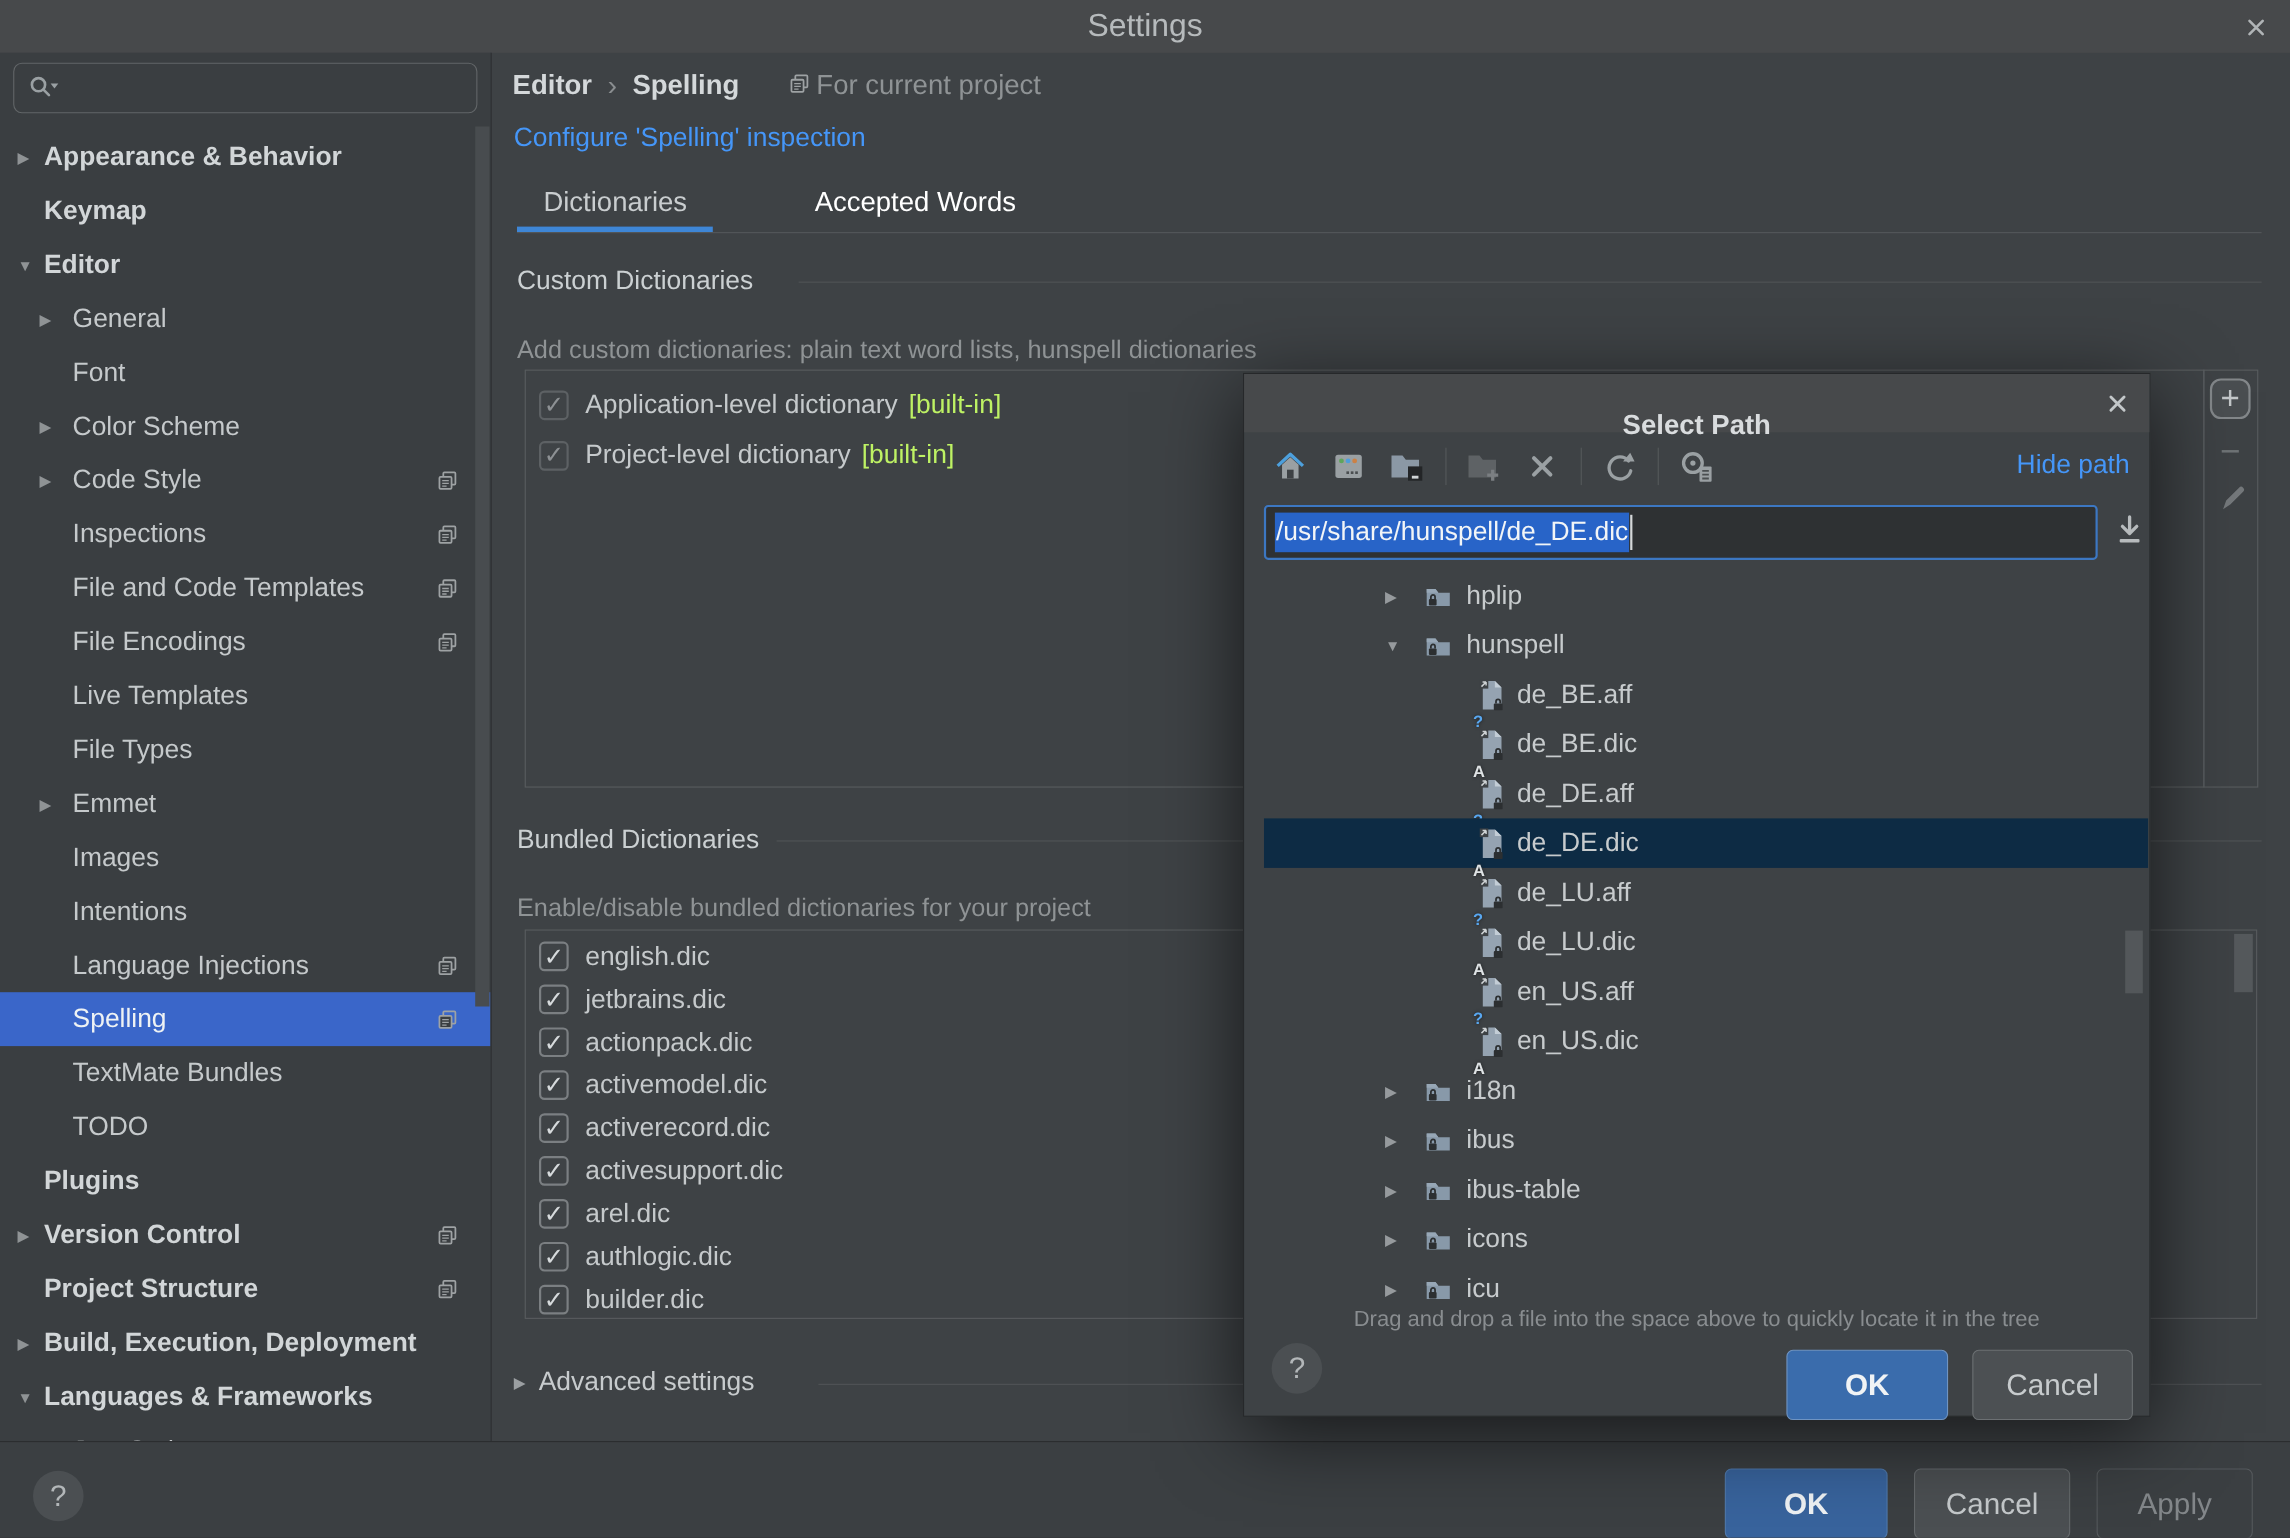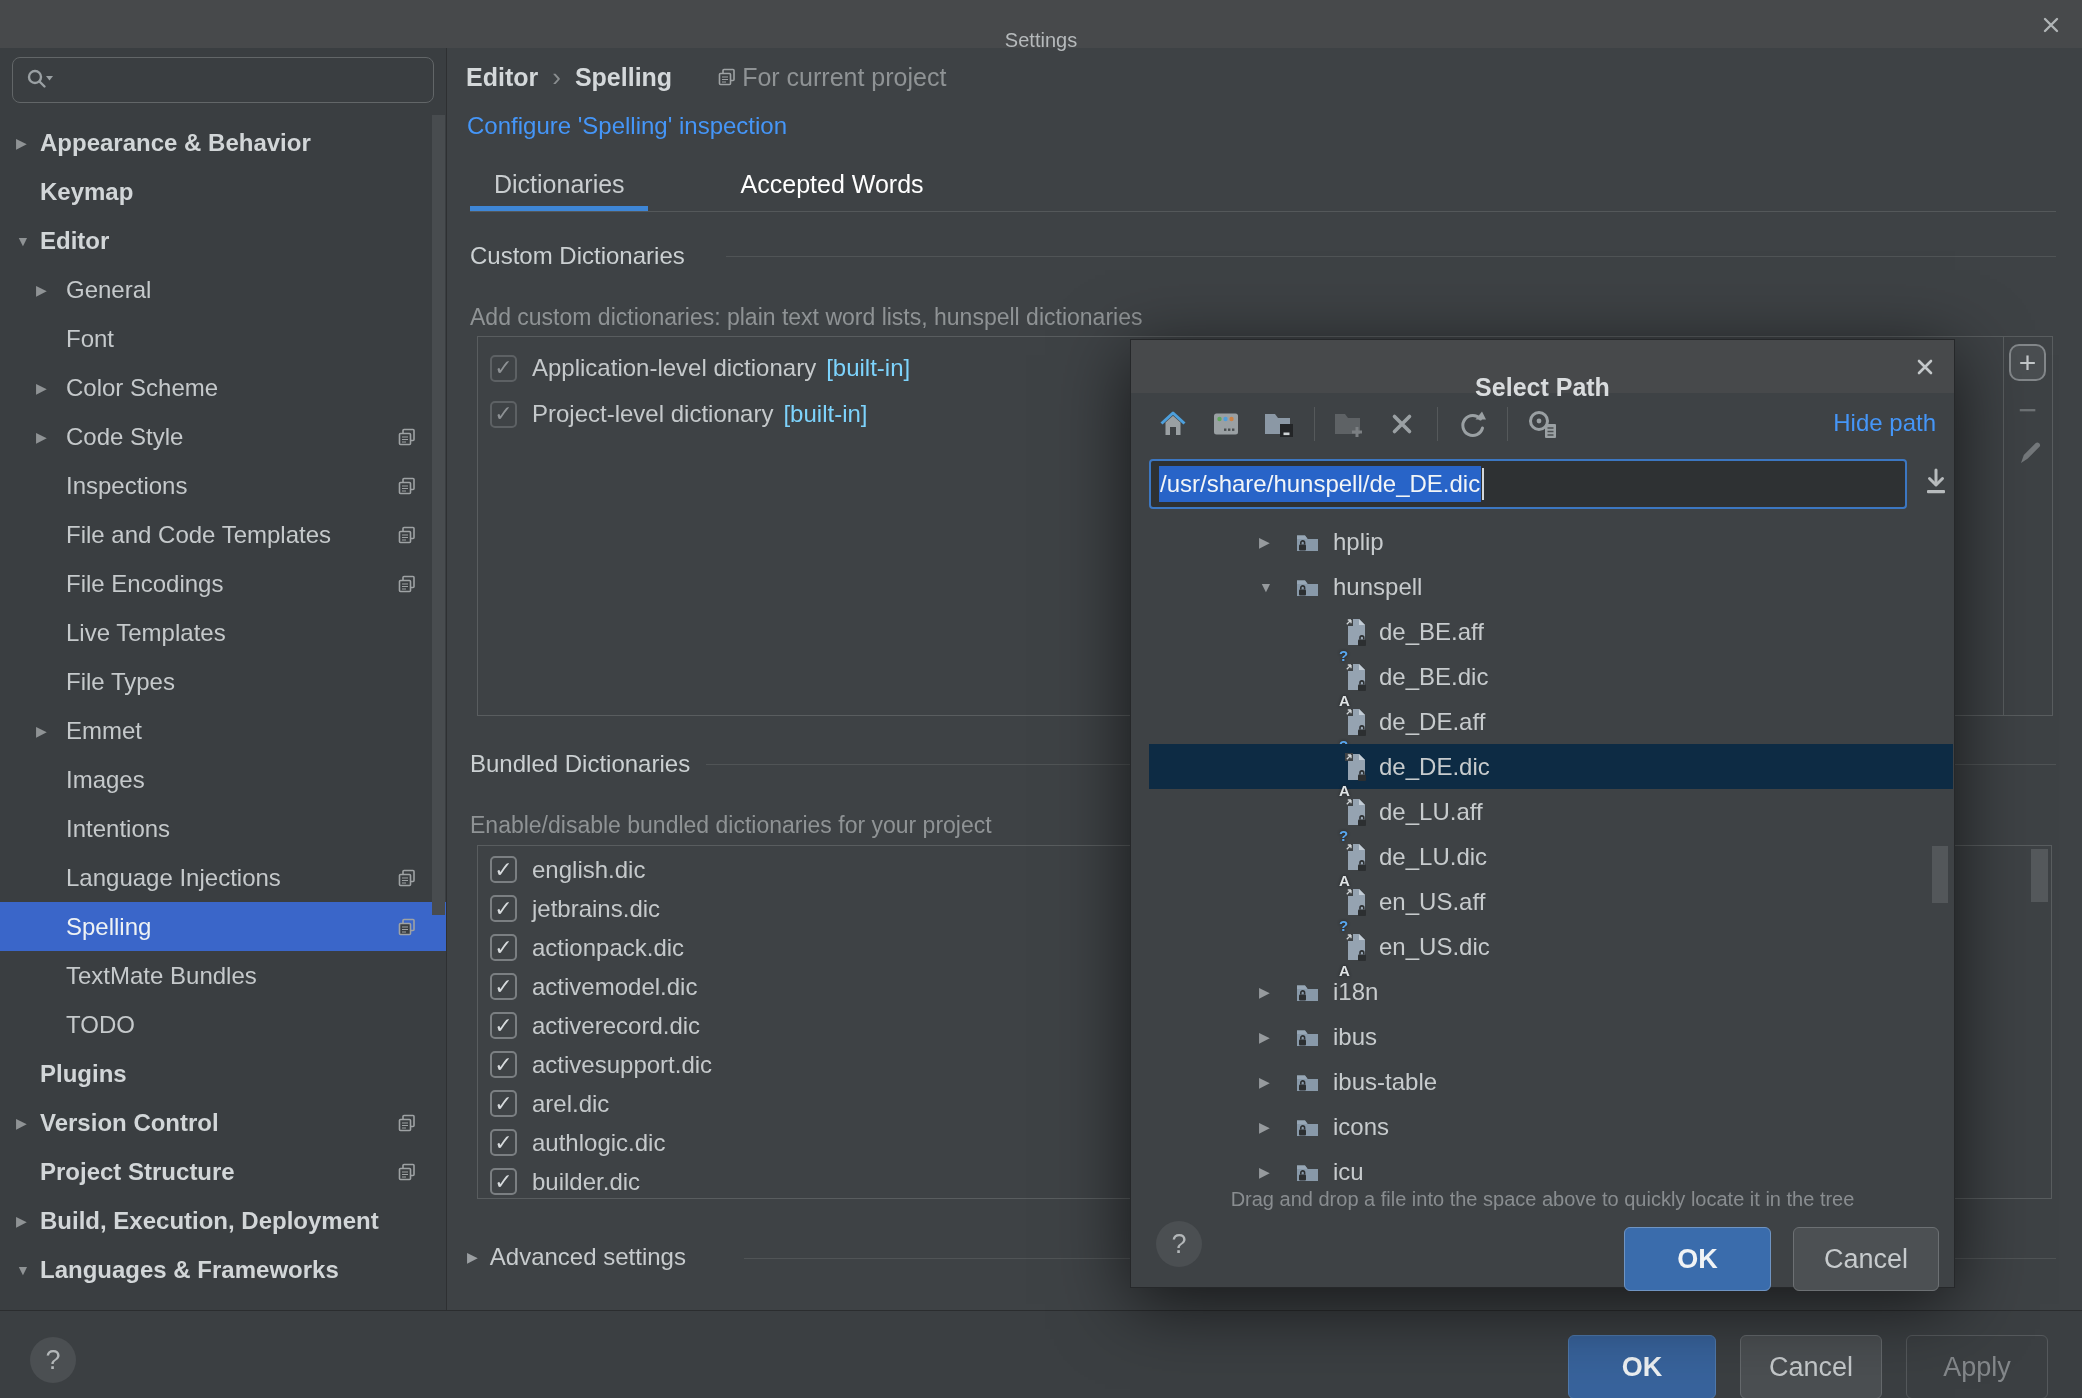--- a/index.html
+++ b/index.html
@@ -1,20 +1,20 @@
 <!DOCTYPE html>
 <html><head>
 <meta charset="utf-8">
 <style>
   html,body{margin:0;padding:0;background:#2a2c2e;}
   .app{position:relative;width:2082px;height:1398px;background:#3e4245;overflow:hidden;
        font-family:"Liberation Sans",sans-serif;color:#c5c9cb;-webkit-font-smoothing:antialiased;}
   
   .titlebar{position:absolute;left:0;top:0;width:100%;height:48px;background:#47494b;}
-  .win-title{position:absolute;left:50%;top:50%;transform:translate(-50%,-50%);font-size:20px;color:#b6babc;margin-top:16px;}
+  .win-title{position:absolute;left:50%;top:50%;transform:translate(-50%,-50%);font-size:29px;color:#b6babc;}
   .win-close{position:absolute;right:18px;top:12px;width:26px;height:26px;display:flex;align-items:center;justify-content:center;cursor:pointer;}
   
   .sidebar{position:absolute;left:0;top:48px;width:446px;height:1262px;background:#3a3e41;border-right:1px solid #2e3032;overflow:hidden;}
   .search{position:absolute;left:12px;top:9px;width:422px;height:46px;border:1px solid #626668;border-radius:8px;background:#3a3e41;display:flex;align-items:center;padding-left:12px;box-sizing:border-box;}
   .nav{position:absolute;left:0;top:70px;width:446px;height:1192px;overflow:hidden;}
   .srow{position:relative;height:49px;display:flex;align-items:center;font-size:24px;white-space:nowrap;cursor:pointer;}
   .srow .arrow{position:absolute;font-size:14px;color:#8f9395;top:50%;transform:translateY(-50%);}
   .srow.l0 .arrow{left:16px}.srow.l0 .lbl{margin-left:40px}
   .srow.l1 .arrow{left:36px}.srow.l1 .lbl{margin-left:66px}
   .srow.bold .lbl{font-weight:bold;color:#d2d6d8}
@@ -33,21 +33,21 @@
   .tab-underline{position:absolute;left:470px;top:206px;width:178px;height:5px;background:var(--tabline,#3e86d6);}
   .tab-sep{position:absolute;left:470px;top:211px;width:1586px;height:1px;background:#54585a;}
   .sec-title{position:absolute;font-size:24px;color:#cbd0d2;}
   .hline{position:absolute;height:1px;background:#505456;}
   .desc{position:absolute;font-size:23px;color:#8f9395;}
   .panel{position:absolute;border:1px solid #595d5f;box-sizing:border-box;}
   .chrow{display:flex;align-items:center;padding-left:12px;}
   .cb{width:27px;height:27px;border:2px solid #7b7f82;border-radius:5px;background:#3f4346;display:flex;align-items:center;justify-content:center;font-size:22px;color:#d6dadc;box-sizing:border-box;flex:none;cursor:pointer;}
   .cb.disabled{border-color:#5d6164;color:#8d9194;cursor:default;}
   .cb-label{margin-left:15px;font-size:24px;color:#c5c9cb;}
-  .cb-suffix{margin-left:10px;font-size:24px;color:#7dd3fc;}
+  .cb-suffix{margin-left:10px;font-size:24px;color:#bef264;}
   .side-toolbar{position:absolute;left:2003px;top:336px;width:50px;height:380px;border:1px solid #595d5f;box-sizing:border-box;}
   .tb-add{position:absolute;left:5px;top:7px;width:37px;height:37px;border:2px solid #83878a;border-radius:10px;background:#4a4e51;color:#c3c7c9;font-size:30px;display:flex;align-items:center;justify-content:center;box-sizing:border-box;cursor:pointer;}
   .tb-remove{position:absolute;left:5px;top:58px;width:37px;height:30px;color:#6f7376;font-size:32px;display:flex;align-items:center;justify-content:center;}
   .tb-edit{position:absolute;left:10px;top:100px;line-height:0;}
   .p2-thumb{position:absolute;right:3px;top:3px;width:17px;height:53px;background:#55595c;}
   .advanced{position:absolute;left:467px;top:1243px;display:flex;align-items:center;gap:12px;font-size:24px;color:#c7cbcd;cursor:pointer;}
   .advanced .arrow{font-size:14px;color:#9b9fa2;}
   
   .footerbar{position:absolute;left:0;top:1310px;width:2082px;height:88px;background:#3b3f42;border-top:1px solid #2b2d2f;box-sizing:border-box;}
   .help-circle{width:46px;height:46px;border-radius:50%;background:#4b4f52;color:#b3b7b9;font-size:27px;display:flex;align-items:center;justify-content:center;cursor:pointer;}

